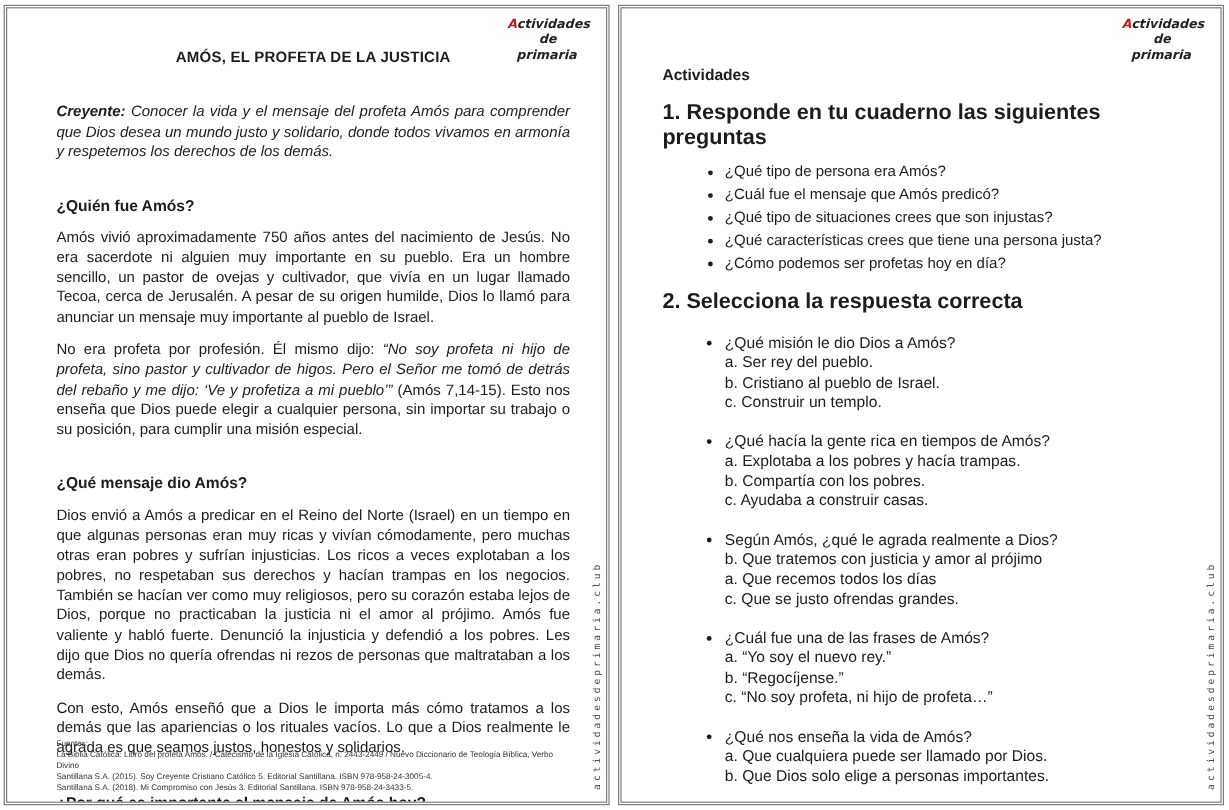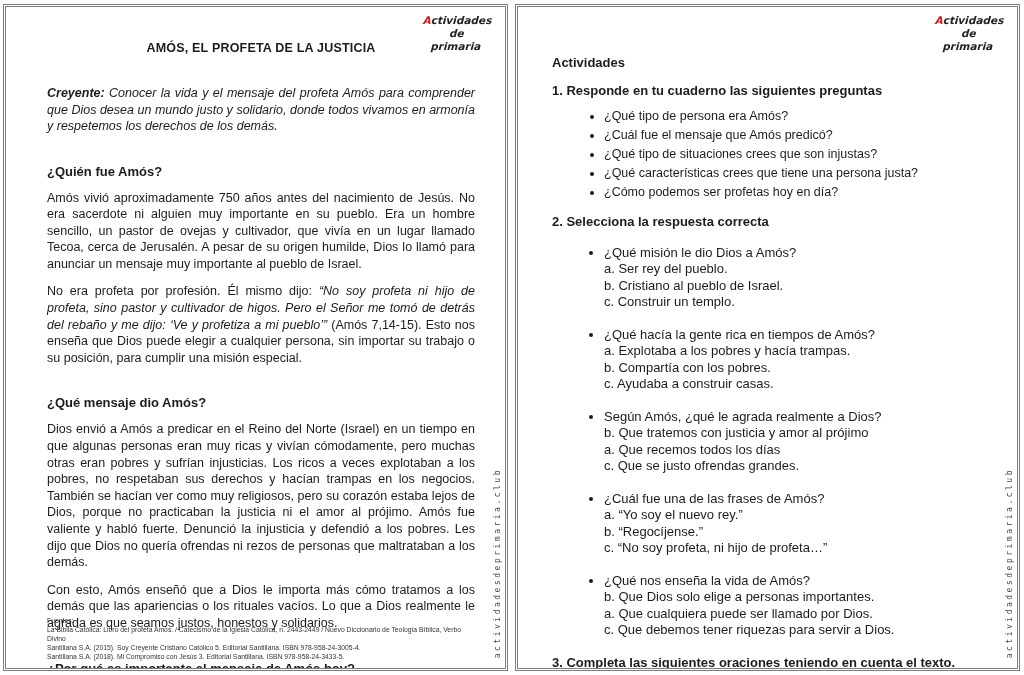--- a/index.html
+++ b/index.html
@@ -53,21 +53,21 @@
   }
   .watermark {
     position: absolute; right: 3px; bottom: 10px;
     writing-mode: vertical-rl; transform: rotate(180deg);
     font-size: 8px; letter-spacing: 2.5px; color: #4a4a4a;
     font-family: "DejaVu Sans Mono", monospace;
   }
   
   .p2-inner { padding: 48px 30px 0 34px; }
   .act-heading { font-weight: bold; font-size: 13px; }
-  .act-title { font-weight: bold; font-size: 13px; margin-top: 13px; }
+  .act-title { font-weight: bold; font-size: 18px; margin-top: 13px; }
   ul.bullets {
     margin-top: 10px; padding-left: 52px;
     font-size: 12.5px; line-height: 16.5px;
   }
   ul.bullets li { margin-bottom: 2.5px; }
   ul.qlist {
     margin-top: 16px; padding-left: 52px;
     font-size: 13px; line-height: 16.5px;
   }
   ul.qlist > li { margin-bottom: 16px; }
@@ -157,23 +157,22 @@
         <span>¿Cuál fue una de las frases de Amós?</span>
         <div class="opts">
           <div>a. “Yo soy el nuevo rey.”</div>
           <div>b. “Regocíjense.”</div>
           <div>c. “No soy profeta, ni hijo de profeta…”</div>
         </div>
       </li>
       <li>
         <span>¿Qué nos enseña la vida de Amós?</span>
         <div class="opts">
+          <div>a. Que cualquiera puede ser llamado por Dios.</div>
           <div>b. Que Dios solo elige a personas importantes.</div>
-          <div>a. Que cualquiera puede ser llamado por Dios.</div>
-          <div>c. Que debemos tener riquezas para servir a Dios.</div>
         </div>
       </li>
     </ul>
 
     <div class="act-title">3. Completa las siguientes oraciones teniendo en cuenta el texto.</div>
 
   </div>
 
   <div class="watermark">actividadesdeprimaria.club</div>
 </div>

